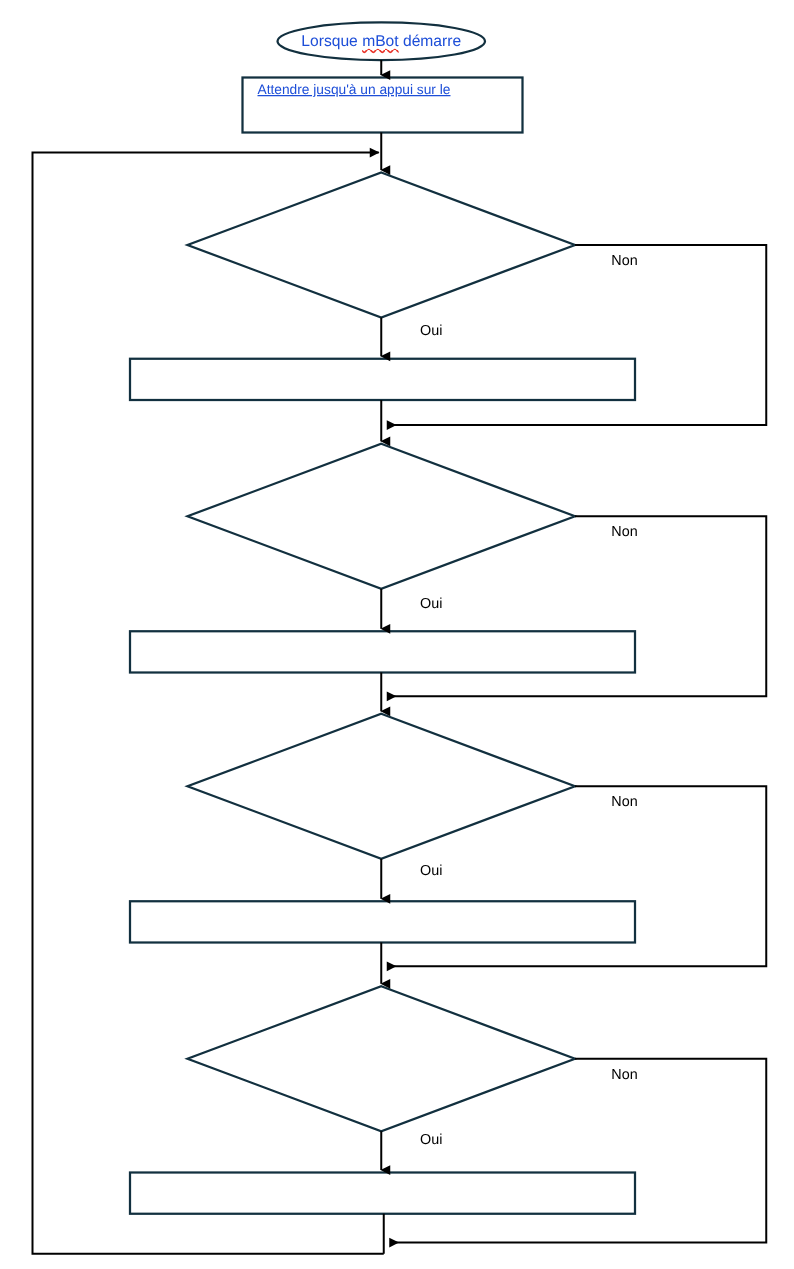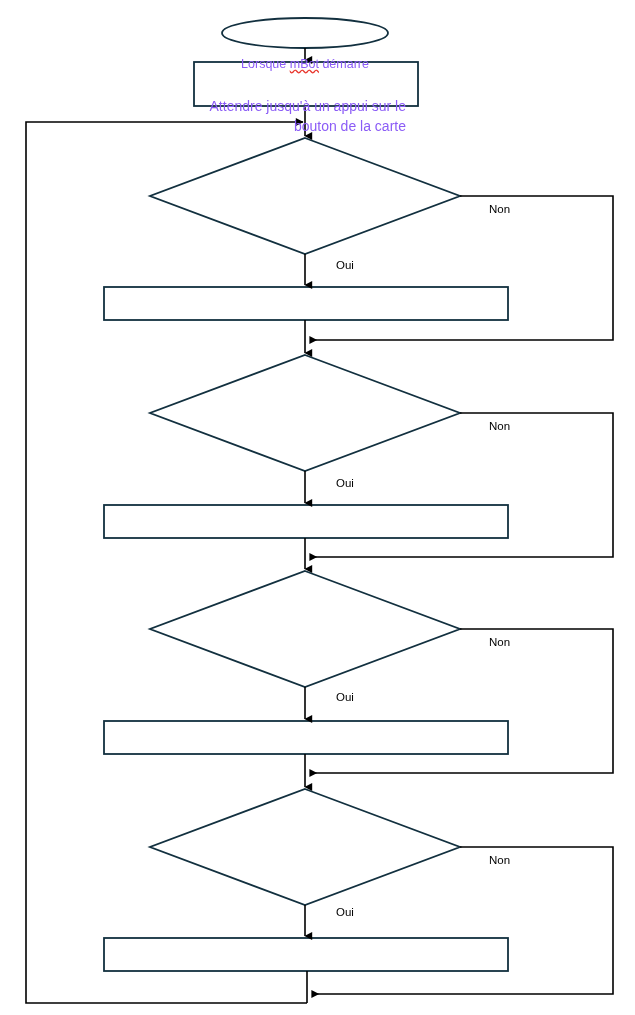--- a/index.html
+++ b/index.html
@@ -30,41 +30,41 @@
     position: absolute;
     top: 0;
     left: 0;
     width: 635px;
     height: 1015px;
     pointer-events: none;
   }
   .node-label {
     position: absolute;
     font-family: "Liberation Sans", sans-serif;
-    color: #8b5cf6;
+    color: #1d4ed8;
     line-height: 1.45;
-    margin-top: 31px;
   }
   .start-label {
     left: 222px;
     top: 24px;
     width: 166px;
     text-align: center;
     font-size: 12.5px;
   }
   .misspelled {
     text-decoration: underline wavy #e8342a;
     text-decoration-skip-ink: none;
   }
   .process-label {
     left: 206px;
     top: 65px;
     width: 200px;
-    text-align: right;
-    font-size: 14px;
+    text-align: left;
+    font-size: 11px;
+    text-decoration: underline;
   }
   .edge-label {
     position: absolute;
     font-size: 11.5px;
     color: #000000;
     font-family: "Liberation Sans", sans-serif;
     margin-left: 20px;
   }
 </style>
 </head>
@@ -138,21 +138,20 @@
   </svg>
 
   <div class="node-text-layer">
 
     <div class="node-label start-label">
       <span>Lorsque </span><span class="misspelled">mBot</span><span> démarre</span>
     </div>
 
     <div class="node-label process-label">
       <div>Attendre jusqu'à un appui sur le</div>
-      <div>bouton de la carte</div>
     </div>
 
     <span class="edge-label" style="left:469px; top:203px;">Non</span>
     <span class="edge-label" style="left:316px; top:259px;">Oui</span>
 
     <span class="edge-label" style="left:469px; top:420px;">Non</span>
     <span class="edge-label" style="left:316px; top:477px;">Oui</span>
 
     <span class="edge-label" style="left:469px; top:636px;">Non</span>
     <span class="edge-label" style="left:316px; top:691px;">Oui</span>

